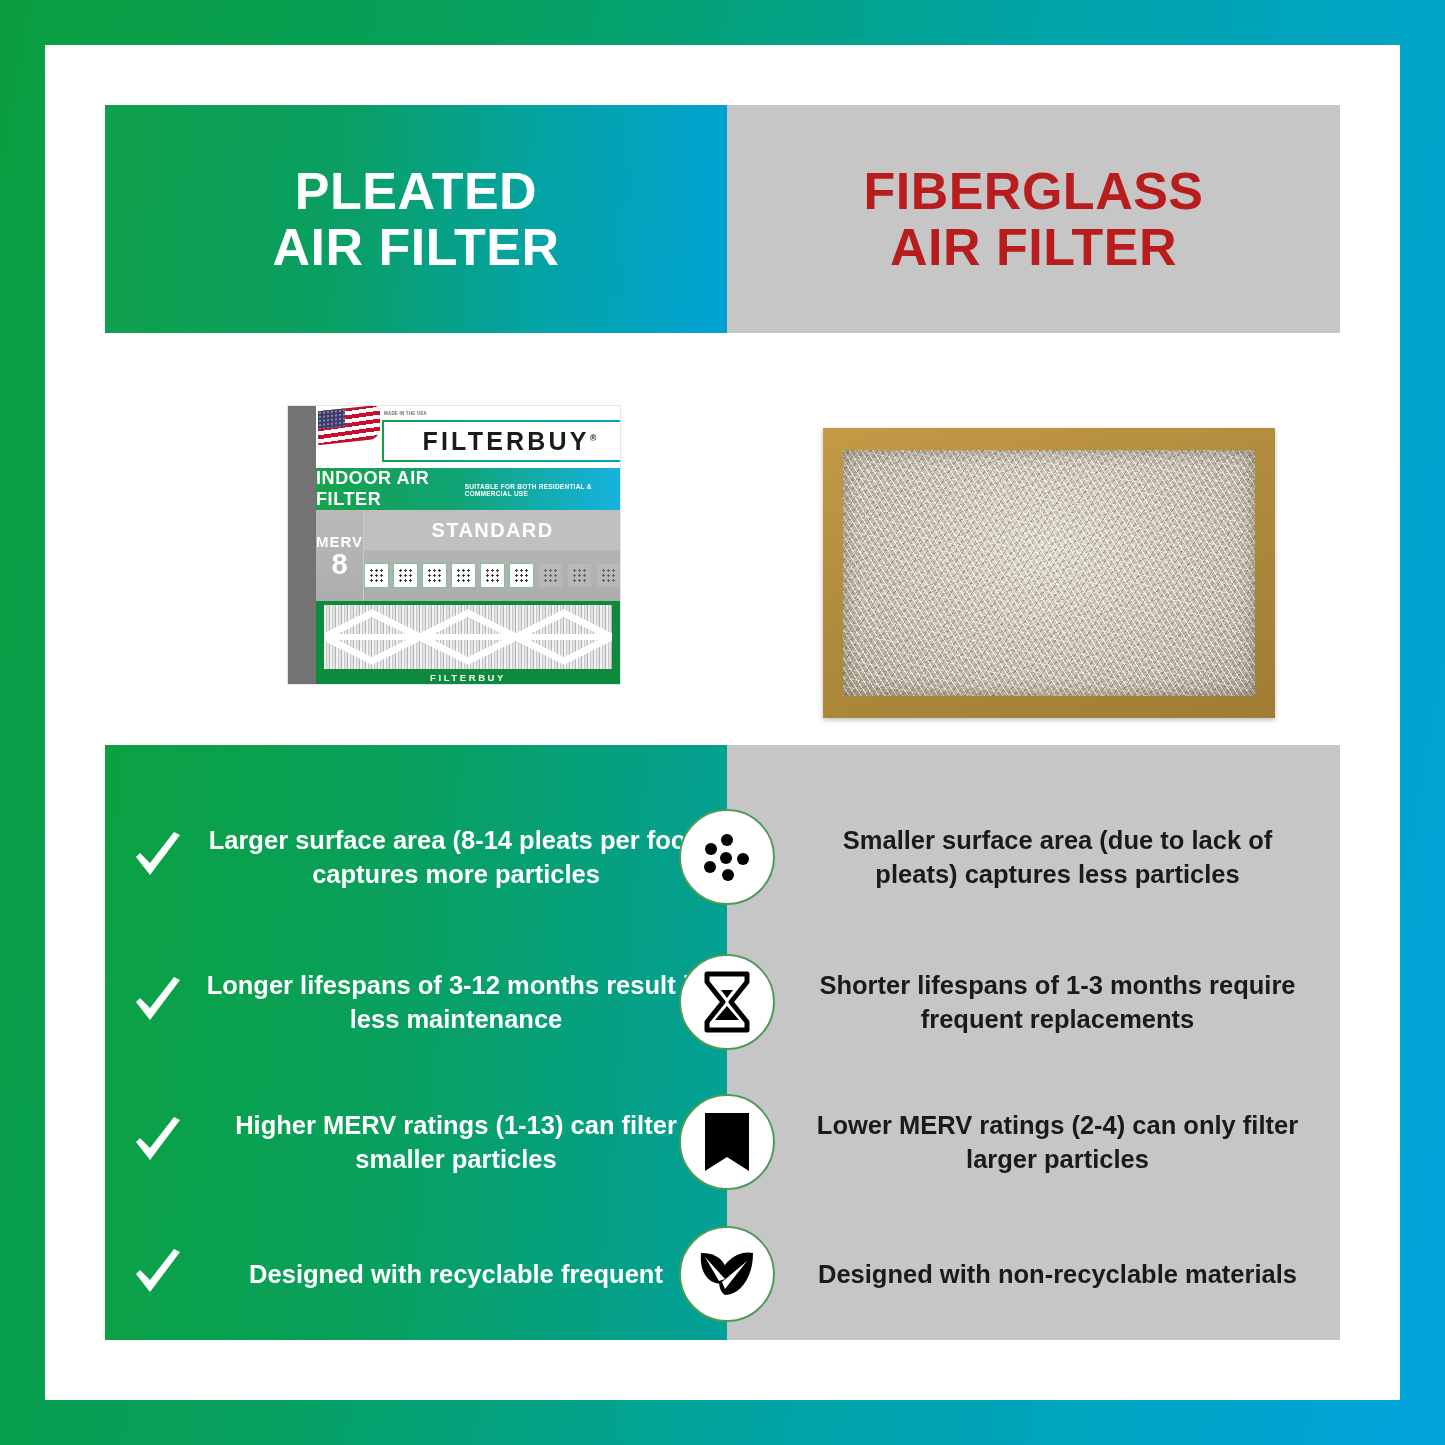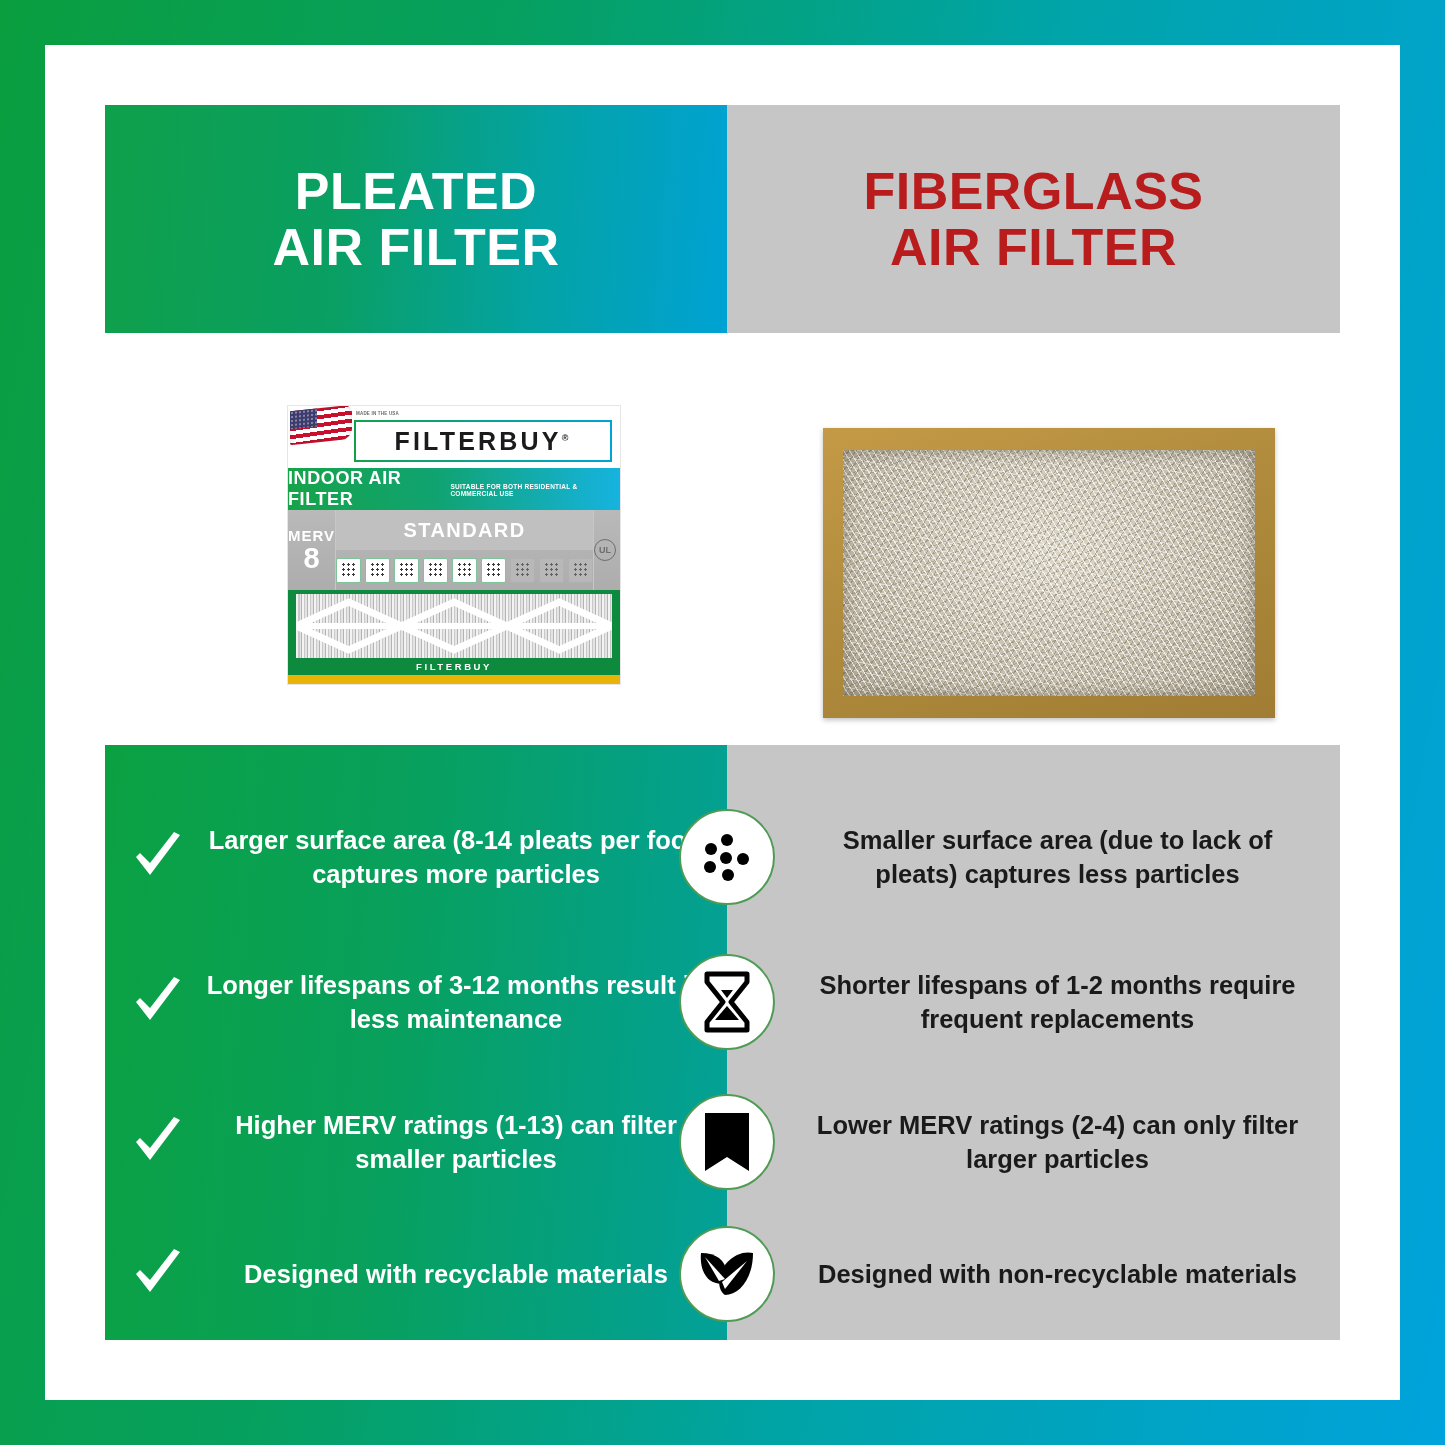--- a/index.html
+++ b/index.html
@@ -61,24 +61,25 @@
     display: flex;
   }
   .product-cell { width: 622px; height: 100%; position: relative; }
   .product-cell.right { flex: 1; }
 
   
   .filter-box {
     position: absolute;
     left: 182px; top: 72px;
     width: 334px; height: 280px;
-    background: #eab308;
+    background: #737373;
     border: 1px solid #e6e6e6;
     overflow: hidden;
     font-family: "Liberation Sans", sans-serif;
+    padding-left: 28px;
   }
   .fb-top { position: relative; height: 62px; background: #fff; }
   .fb-flag {
     position: absolute; left: 2px; top: 2px; width: 62px; height: 34px;
     background:
       repeating-linear-gradient(178deg, #c8102e 0 4px, #ffffff 4px 8px);
     border-radius: 2px 8px 10px 2px;
     transform: skewY(-6deg);
     box-shadow: inset 0 0 4px rgba(0,0,0,.15);
   }
@@ -107,21 +108,21 @@
   .fb-logo sup { font-size: 9px; vertical-align: super; }
   .fb-blue {
     height: 42px;
     background: linear-gradient(90deg, #16a34a 0%, #10a372 45%, #16b3e0 100%);
     display: flex; flex-direction: row; align-items: center; justify-content: center;
     color: #fff;
   }
   .fb-blue .l1 { font-size: 18px; font-weight: 800; letter-spacing: .6px; }
   .fb-blue .l2 { font-size: 6.5px; font-weight: 700; letter-spacing: .25px; margin-top: 2px; }
   .fb-gray {
-    height: 80px;
+    height: 91px;
     background: linear-gradient(180deg, #b9b9b9, #adadad);
     display: flex;
   }
   .fb-merv {
     width: 74px; display: flex; flex-direction: column;
     align-items: center; justify-content: center; color: #fff;
     border-right: 1px solid #c7c7c7;
   }
   .fb-merv .m1 { font-size: 15px; font-weight: 800; letter-spacing: 1px; }
   .fb-merv .m2 { font-size: 29px; font-weight: 800; line-height: 1; }
@@ -398,21 +399,21 @@
           <div class="icon-slot">
             <div class="icon-circle">
               <svg width="60" height="64" viewBox="0 0 60 64">
                 <path d="M10 4 H50 V12 L34 32 L50 52 V60 H10 V52 L26 32 L10 12 Z" fill="none" stroke="#000" stroke-width="5" stroke-linejoin="round"></path>
                 <path d="M18 50 H42 L30 36 Z" fill="#000"></path>
                 <path d="M30 28 L24 20 H36 Z" fill="#000"></path>
               </svg>
             </div>
           </div>
           <div class="row-right">
-            <div class="row-text-right">Shorter lifespans of 1-2 months require frequent replacements</div>
+            <div class="row-text-right">Shorter lifespans of 1-3 months require frequent replacements</div>
           </div>
         </div>
 
         <div class="row row-2">
           <div class="row-left">
             <div class="check">
               <svg width="56" height="56" viewBox="0 0 56 56">
                 <path d="M6 28 L20 46 L50 6 L44 3 L20 34 L10 24 Z" fill="#ffffff"></path>
               </svg>
             </div>
@@ -430,21 +431,21 @@
           </div>
         </div>
 
         <div class="row row-3">
           <div class="row-left">
             <div class="check">
               <svg width="56" height="56" viewBox="0 0 56 56">
                 <path d="M6 28 L20 46 L50 6 L44 3 L20 34 L10 24 Z" fill="#ffffff"></path>
               </svg>
             </div>
-            <div class="row-text-left">Designed with recyclable materials</div>
+            <div class="row-text-left">Designed with recyclable frequent</div>
           </div>
           <div class="icon-slot">
             <div class="icon-circle">
               <svg width="64" height="62" viewBox="0 0 64 62">
                 <path d="M6 10 C26 10 34 22 32 40 C16 44 4 32 6 10 Z" fill="#000"></path>
                 <path d="M58 10 C58 36 44 52 30 52 C20 46 22 22 42 12 C48 9 54 9 58 10 Z" fill="#000"></path>
                 <path d="M10 14 L30 36 L24 38 Z" fill="#ffffff"></path>
                 <path d="M52 18 L30 46 L27 39 Z" fill="#ffffff"></path>
               </svg>
             </div>

